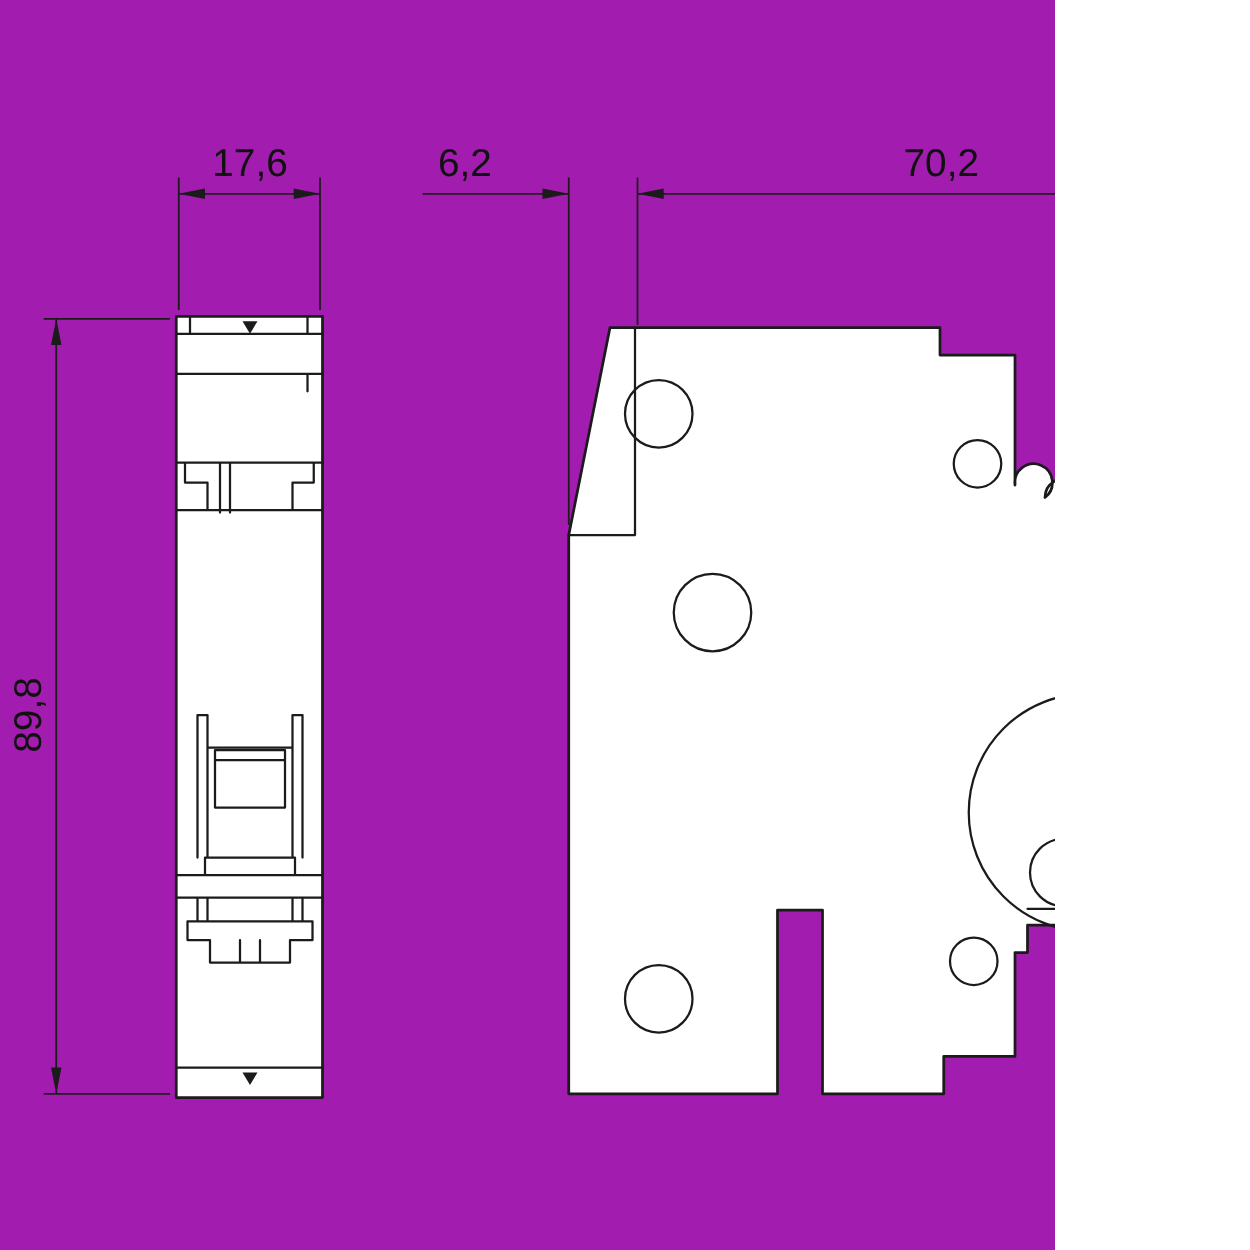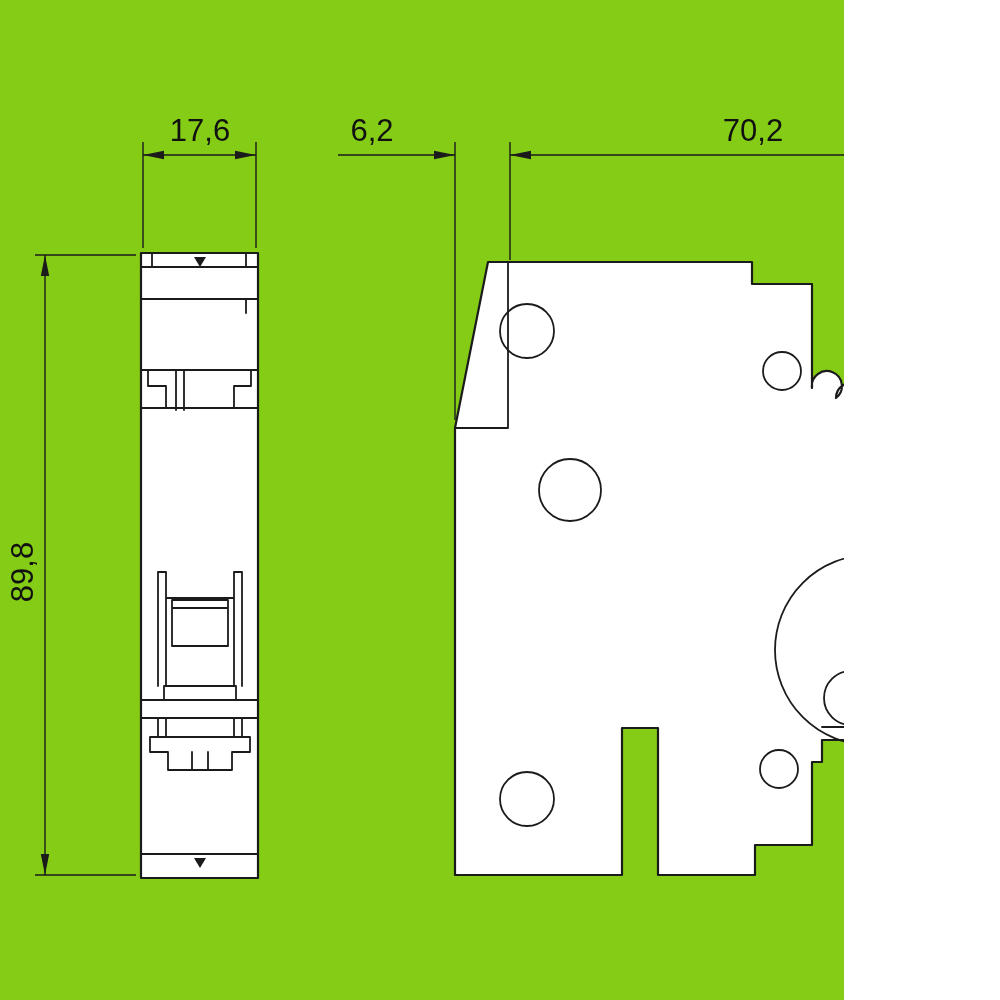--- a/index.html
+++ b/index.html
@@ -7,21 +7,21 @@
     padding: 0;
     width: 1000px;
     height: 1000px;
     background: #ffffff;
     font-family: "Liberation Sans", sans-serif;
   }
   .stage {
     position: relative;
     width: 844px;
     height: 1000px;
-    background: #84cc16;
+    background: #a21caf;
     overflow: hidden;
   }
   svg { display: block; }
   .outline {
     fill: #ffffff;
     stroke: #1b1b1b;
     stroke-width: 2.2;
     stroke-linejoin: round;
     stroke-linecap: round;
   }

